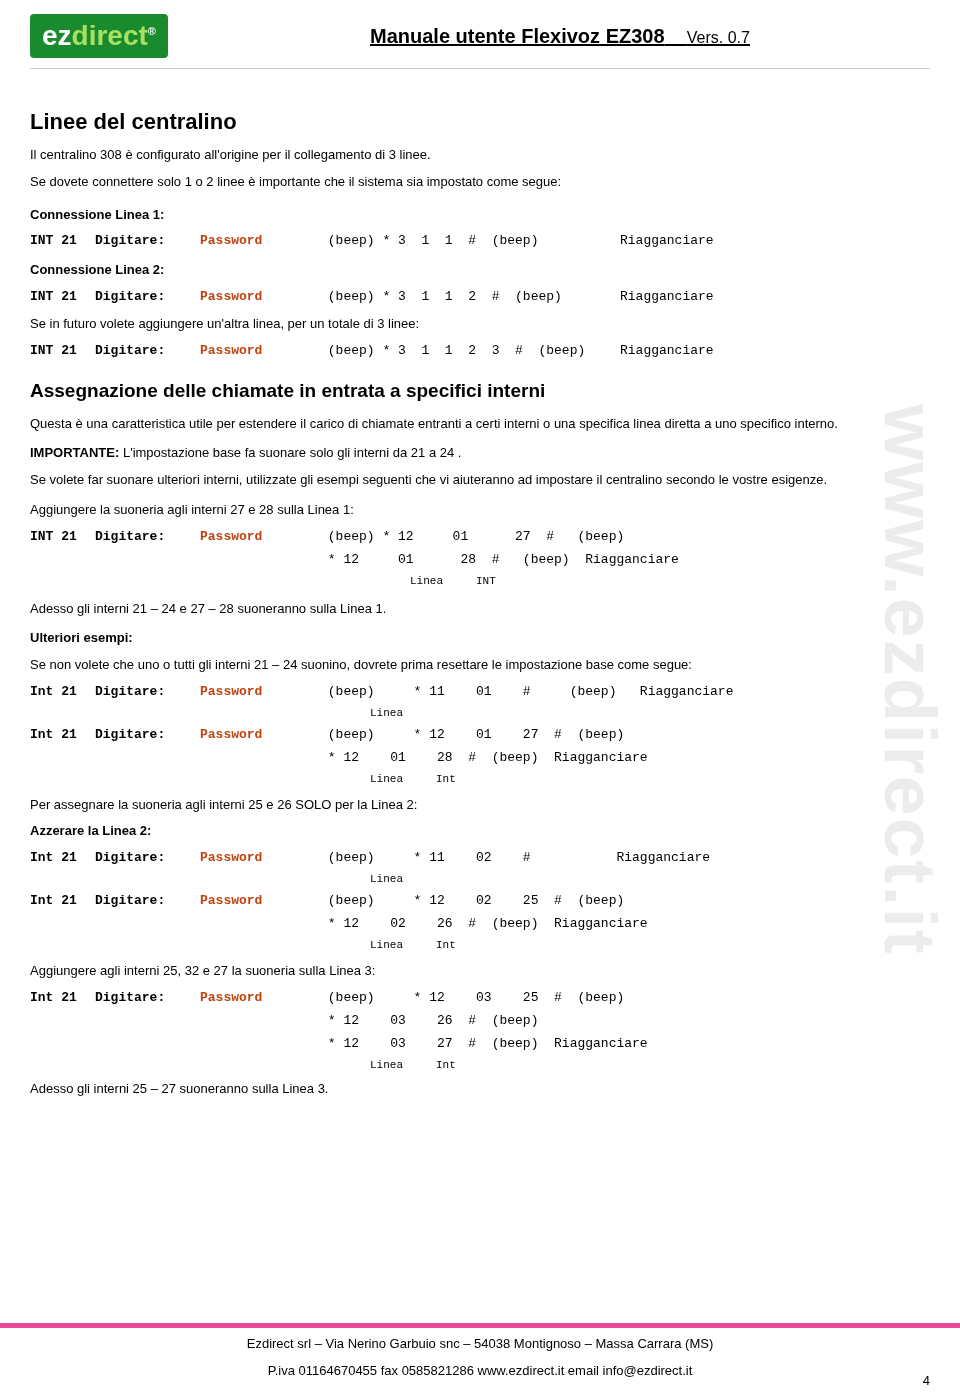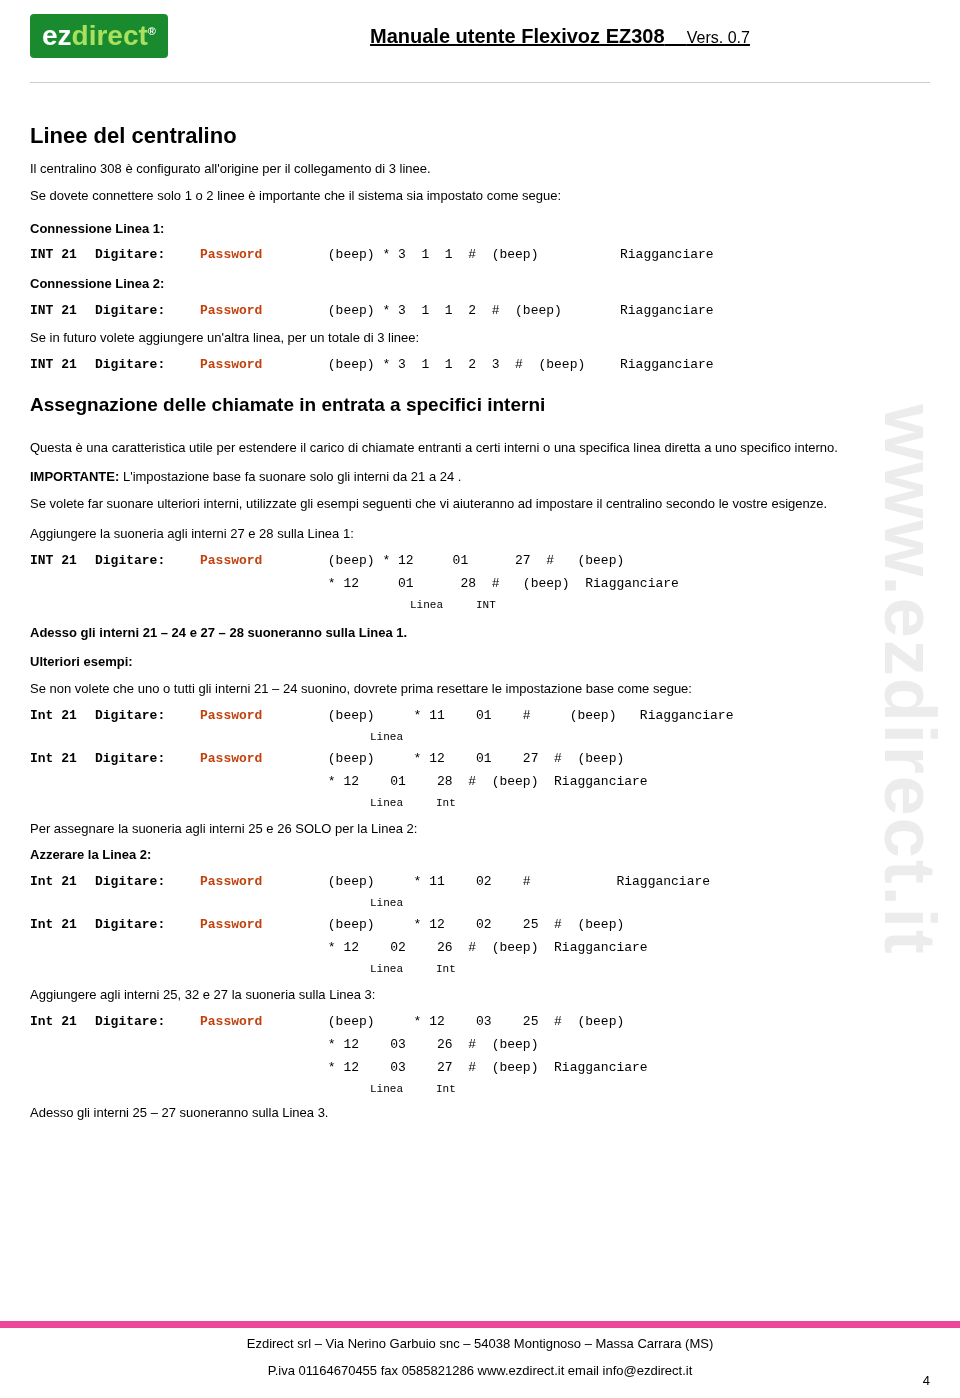--- a/index.html
+++ b/index.html
@@ -41,21 +41,21 @@
       transform: rotate(90deg);
       white-space: nowrap;
       letter-spacing: 2px;
       font-family: Arial, sans-serif;
     }
 
     
     .header {
       display: flex;
       align-items: center;
-      padding: 14px 0 24px 0;
+      padding: 14px 0 10px 0;
       border-bottom: 1px solid #ccc;
       margin-bottom: 18px;
     }
     .logo-area {
       width: 160px;
       flex-shrink: 0;
     }
     .logo-box {
       background: #1a8a2e;
       padding: 6px 12px;
@@ -136,21 +136,21 @@
 
     
     .footer {
       position: absolute;
       bottom: 10px;
       left: 0;
       width: 100%;
       text-align: center;
       font-size: 12px;
       font-family: Arial, sans-serif;
-      border-top: 7px solid #ec4899;
+      border-top: 5px solid #ec4899;
       padding-top: 6px;
     }
 
     .page-number {
       position: absolute;
       bottom: 10px;
       right: 30px;
       font-size: 13px;
       font-family: Arial, sans-serif;
     }
@@ -232,21 +232,21 @@
     <div class="cmd-table">
       <div class="cmd-row">
         <span class="col-int">INT 21</span>
         <span class="col-digitare">Digitare:</span>
         <span class="col-password">Password</span>
         <span class="col-codes">&nbsp;(beep) * 3 &nbsp;1 &nbsp;1 &nbsp;2 &nbsp;3 &nbsp;# &nbsp;(beep) &nbsp;</span>
         <span class="col-action">Riagganciare</span>
       </div>
     </div>
 
-    <h3 style="font-size:19px; margin-top:22px; margin-bottom:22px;">Assegnazione delle chiamate in entrata a specifici interni</h3>
+    <h3 style="font-size:19px; margin-top:22px; margin-bottom:12px;">Assegnazione delle chiamate in entrata a specifici interni</h3>
 
     <p>Questa è una caratteristica utile per estendere il carico di chiamate entranti a certi interni o una specifica linea diretta a uno specifico interno.</p>
 
     <p style="margin-top:8px;">
       <span class="importante">IMPORTANTE:</span>
       <span> L'impostazione base fa suonare solo gli interni da 21 a 24 .</span>
     </p>
     <p>Se volete far suonare ulteriori interni, utilizzate gli esempi seguenti che vi aiuteranno ad impostare il centralino secondo le vostre esigenze.</p>
 
     <p style="margin-top:10px;">Aggiungere la suoneria agli interni 27 e 28 sulla Linea 1:</p>
@@ -262,21 +262,21 @@
         <span style="min-width:65px;"></span>
         <span style="min-width:105px;"></span>
         <span style="min-width:120px;"></span>
         <span>&nbsp;* 12 &nbsp;&nbsp;&nbsp; 01 &nbsp;&nbsp;&nbsp;&nbsp; 28 &nbsp;# &nbsp;&nbsp;(beep) &nbsp;Riagganciare</span>
       </div>
       <div class="cmd-row" style="margin-left:290px; font-size:11px; color:#000;">
         <span style="margin-left:90px;">Linea &nbsp;&nbsp;&nbsp; INT</span>
       </div>
     </div>
 
-    <p style="margin-top:12px;font-weight:bold;">Adesso gli interni 21 – 24 e 27 – 28 suoneranno sulla Linea 1.</p>
+    <p style="margin-top:12px;">Adesso gli interni 21 – 24 e 27 – 28 suoneranno sulla Linea 1.</p>
 
     <p style="margin-top:8px;">
       <strong>Ulteriori esempi:</strong>
     </p>
     <p>Se non volete che uno o tutti gli interni 21 – 24 suonino, dovrete prima resettare le impostazione base come segue:</p>
 
     <div class="cmd-table">
       <div class="cmd-row">
         <span class="col-int">Int 21</span>
         <span class="col-digitare">Digitare:</span>

